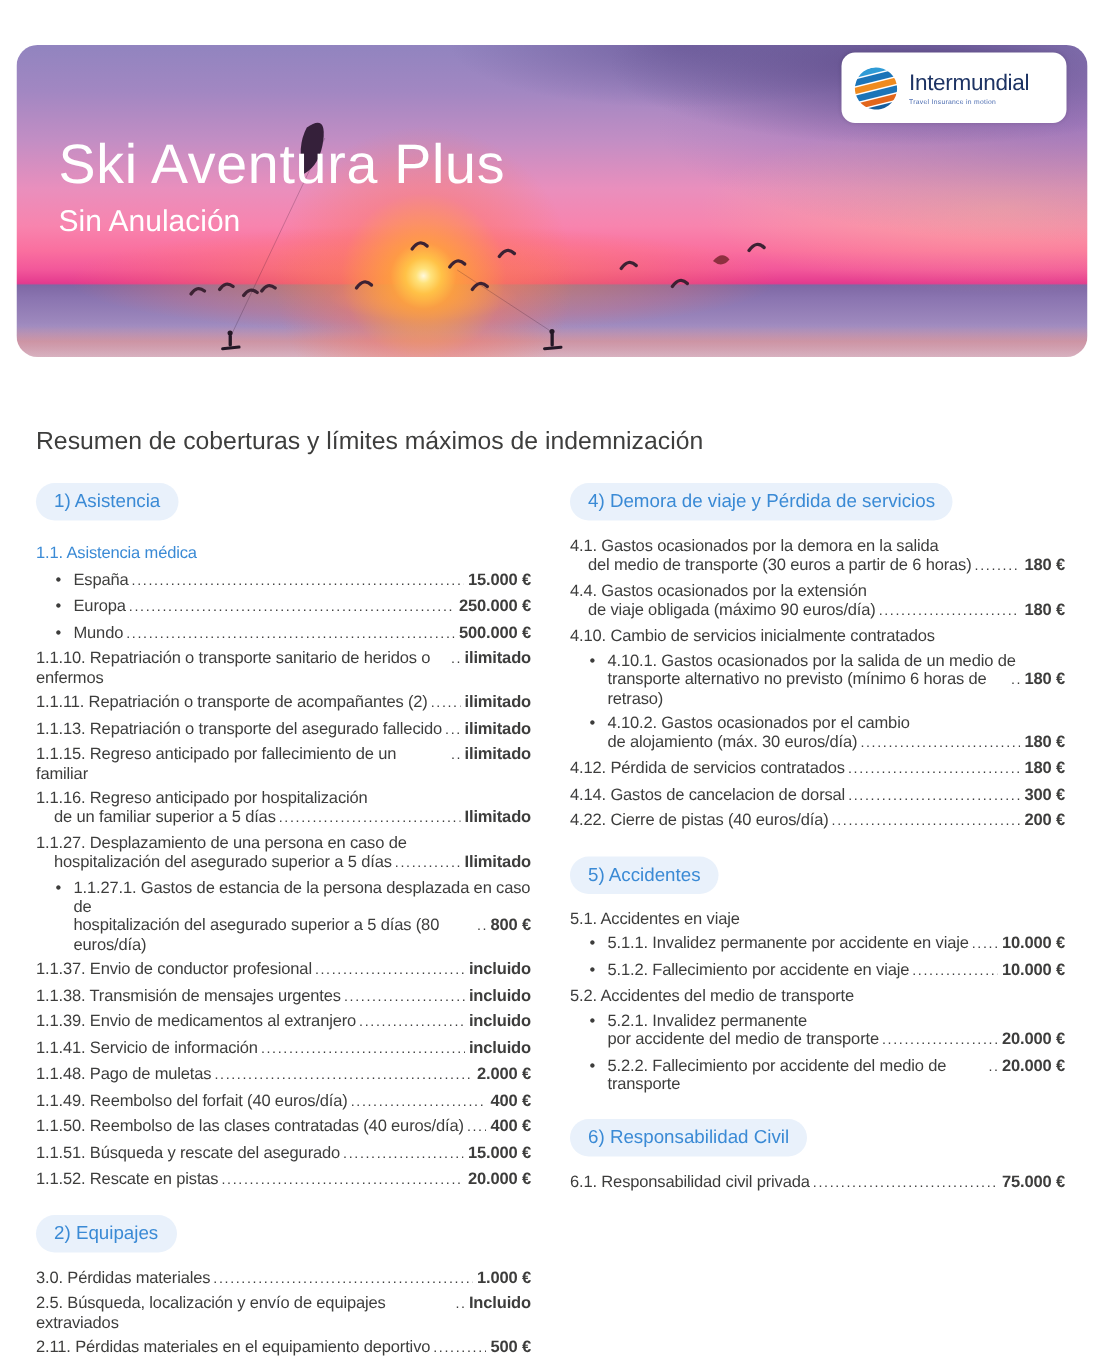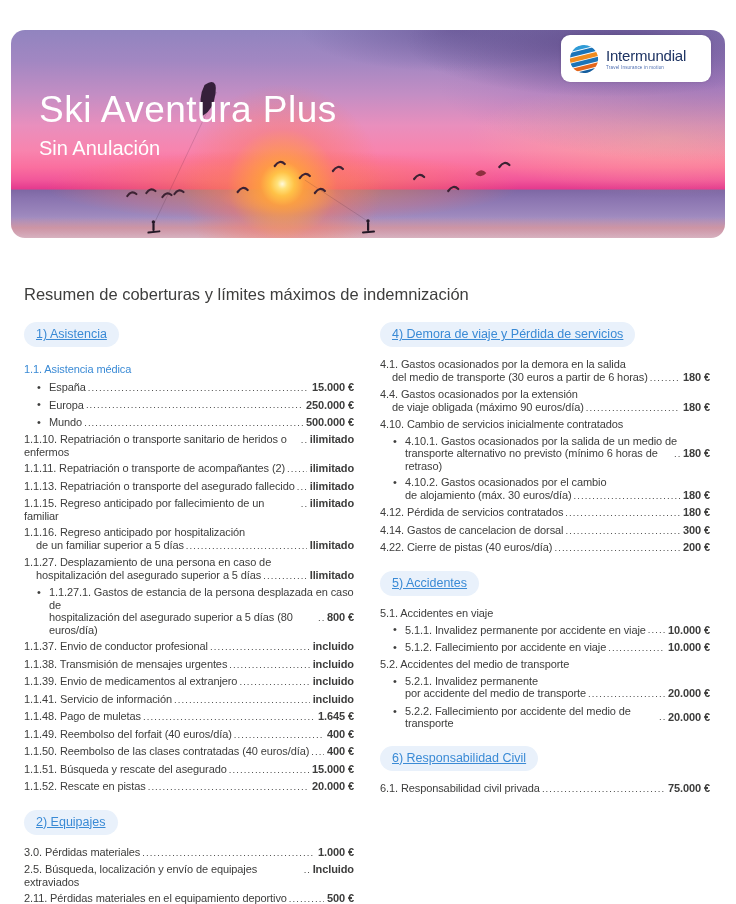--- a/index.html
+++ b/index.html
@@ -32,33 +32,33 @@
   }
   .logo-name{font-size:15px;color:#1d3363;letter-spacing:-.2px;line-height:15px;}
   .logo-tagline{font-size:4.5px;color:#4a6bb0;margin-top:2px;letter-spacing:.2px;}
   
   .page-title{font-size:16.5px;font-weight:400;color:#3e3e3d;margin:47px 30px 18px 24px;}
   .columns{display:flex;gap:26px;padding:0 26px 0 24px;}
   .col{flex:1;min-width:0;}
   .section{margin-bottom:16px;}
   .badge{
     display:inline-block;font-size:12.5px;color:#3a8ad5;background:#e9f1fb;
-    border-radius:13px;padding:5px 12px 6px;margin-bottom:11px;text-decoration:underline;
+    border-radius:13px;padding:5px 12px 6px;margin-bottom:11px;
   }
   .item{margin-bottom:4px;font-size:11px;letter-spacing:-.1px;}
   .item.subw{margin:5px 0 5px;}
   .sub{color:#3a8ad5;}
   .line{display:flex;align-items:baseline;line-height:12.5px;}
   .leader{flex:1;overflow:hidden;white-space:nowrap;min-width:6px;margin:0 3px 0 2px;}
   .leader::after{
     content:"..........................................................................................................................";
     font-size:9.5px;letter-spacing:1.1px;color:#3d3d3c;
   }
   .val{font-weight:700;white-space:nowrap;}
-  .b1{padding-left:25px;position:relative;align-items:center;}
+  .b1{padding-left:25px;position:relative;}
   .b1::before{content:"\2022";position:absolute;left:13px;top:0;}
   .cont{padding-left:12px;}
   .bullet .cont{padding-left:25px;}
 </style>
 </head>
 <body>
 
 <div>
 
   <div class="hero">
@@ -217,21 +217,21 @@
           </div><div class="item row">
             <div class="line">
               <span class="lbl">1.1.41. Servicio de información</span>
               <span class="leader"></span>
               <span class="val">incluido</span>
             </div>
           </div><div class="item row">
             <div class="line">
               <span class="lbl">1.1.48. Pago de muletas</span>
               <span class="leader"></span>
-              <span class="val">1.645 €</span>
+              <span class="val">2.000 €</span>
             </div>
           </div><div class="item row">
             <div class="line">
               <span class="lbl">1.1.49. Reembolso del forfait (40 euros/día)</span>
               <span class="leader"></span>
               <span class="val">400 €</span>
             </div>
           </div><div class="item row">
             <div class="line">
               <span class="lbl">1.1.50. Reembolso de las clases contratadas (40 euros/día)</span>

